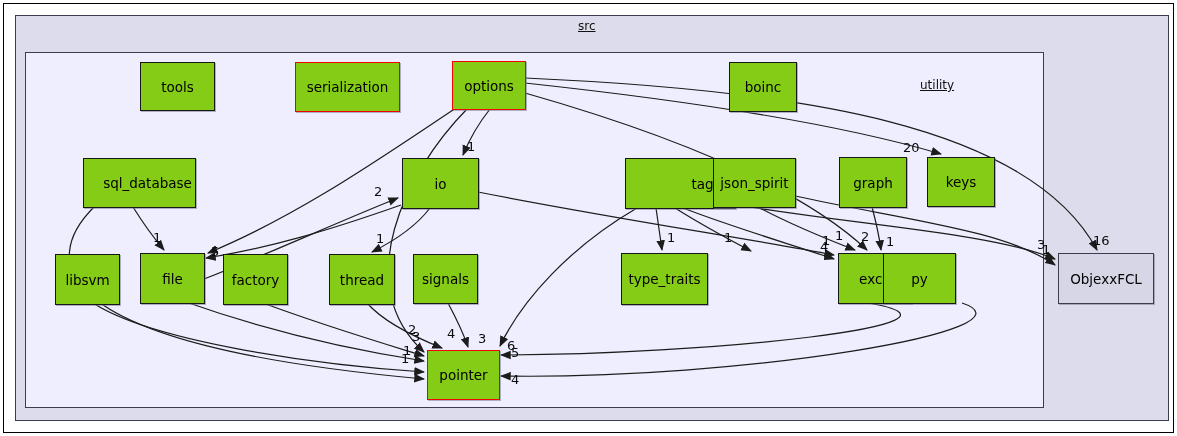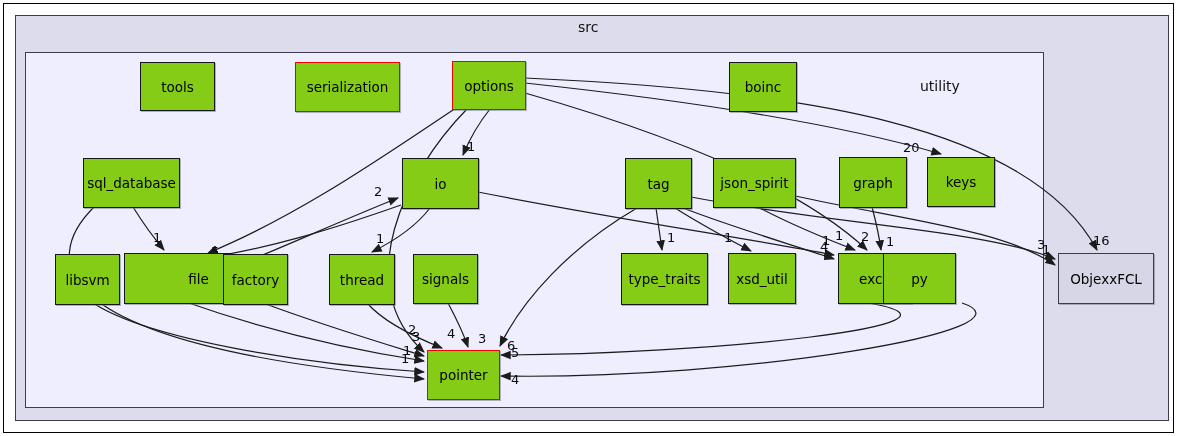--- a/index.html
+++ b/index.html
@@ -4,21 +4,21 @@
 <style>
   html,body{margin:0;padding:0;background:#ffffff;}
   #stage{position:relative;width:1177px;height:436px;background:#ffffff;
          font-family:"DejaVu Sans","Liberation Sans",sans-serif;overflow:hidden;}
   .frame{position:absolute;left:3px;top:3px;width:1169px;height:428px;
          border:1px solid #000000;background:#ffffff;}
   .cluster-src{position:absolute;left:15px;top:15px;width:1152px;height:404px;
          background:#dcdcec;border:1px solid #3c3c50;}
   .cluster-utility{position:absolute;left:25px;top:52px;width:1017px;height:354px;
          background:#eeeeff;border:1px solid #3c3c50;}
-  .cluster-label{position:absolute;color:#111;font-size:14px;}
+  .cluster-label{position:absolute;color:#111;font-size:12px;text-decoration:underline;}
   .node{position:absolute;display:flex;align-items:center;justify-content:center;
         background:#84cc16;border:1px solid #171717;color:#000;font-size:13.5px;
         box-shadow:1px 1px 0 rgba(120,120,150,.55);cursor:pointer;}
   .node.red{border:1px solid #f30000;}
   .node.external{background:#d6d6e6;border:1px solid #3c3c50;}
   svg.edges{position:absolute;left:0;top:0;width:1177px;height:436px;pointer-events:none;}
   svg.edges path{fill:none;stroke:#1c1c1c;stroke-width:1.2;}
   svg.edges text{font-family:"DejaVu Sans","Liberation Sans",sans-serif;
         font-size:13px;fill:#0c0c0c;pointer-events:auto;cursor:pointer;}
 </style>
@@ -94,32 +94,31 @@
     <text x="507" y="350">6</text>
     <text x="511" y="357">5</text>
     <text x="511" y="384">4</text>
   </svg>
 
   <div class="node" style="left:140px;top:62px;width:73px;height:47px;">tools</div>
   <div class="node red" style="left:295px;top:62px;width:103px;height:48px;">serialization</div>
   <div class="node red" style="left:452px;top:61px;width:72px;height:47px;">options</div>
   <div class="node" style="left:729px;top:62px;width:66px;height:48px;">boinc</div>
 
-  <div class="node" style="left:83px;top:158px;width:95px;height:48px;">sql_database</div>
+  <div class="node" style="left:83px;top:158px;width:95px;height:48px;padding-left:16px;">sql_database</div>
   <div class="node" style="left:402px;top:158px;width:75px;height:49px;">io</div>
-  <div class="node" style="left:625px;top:158px;width:65px;height:49px;">tag</div>
+  <div class="node" style="left:625px;top:158px;width:65px;height:49px;padding-left:44px;">tag</div>
   <div class="node" style="left:713px;top:158px;width:81px;height:48px;text-align:right;">json_spirit</div>
   <div class="node" style="left:839px;top:157px;width:66px;height:49px;">graph</div>
   <div class="node" style="left:927px;top:157px;width:66px;height:48px;">keys</div>
 
   <div class="node" style="left:55px;top:254px;width:63px;height:49px;">libsvm</div>
-  <div class="node" style="left:124px;top:253px;width:63px;height:49px;padding-left:42px;">file</div>
+  <div class="node" style="left:140px;top:253px;width:63px;height:49px;">file</div>
   <div class="node" style="left:223px;top:254px;width:63px;height:49px;">factory</div>
   <div class="node" style="left:329px;top:254px;width:64px;height:49px;">thread</div>
   <div class="node" style="left:413px;top:254px;width:63px;height:48px;">signals</div>
   <div class="node" style="left:621px;top:253px;width:85px;height:50px;">type_traits</div>
-  <div class="node" style="left:728px;top:253px;width:66px;height:49px;">xsd_util</div>
   <div class="node" style="left:838px;top:253px;width:72px;height:49px;text-align:center;">excn</div>
   <div class="node" style="left:883px;top:253px;width:71px;height:49px;">py</div>
   <div class="node external" style="left:1058px;top:253px;width:94px;height:49px;">ObjexxFCL</div>
 
   <div class="node red" style="left:427px;top:350px;width:71px;height:48px;">pointer</div>
 </div>
 
 </body></html>

